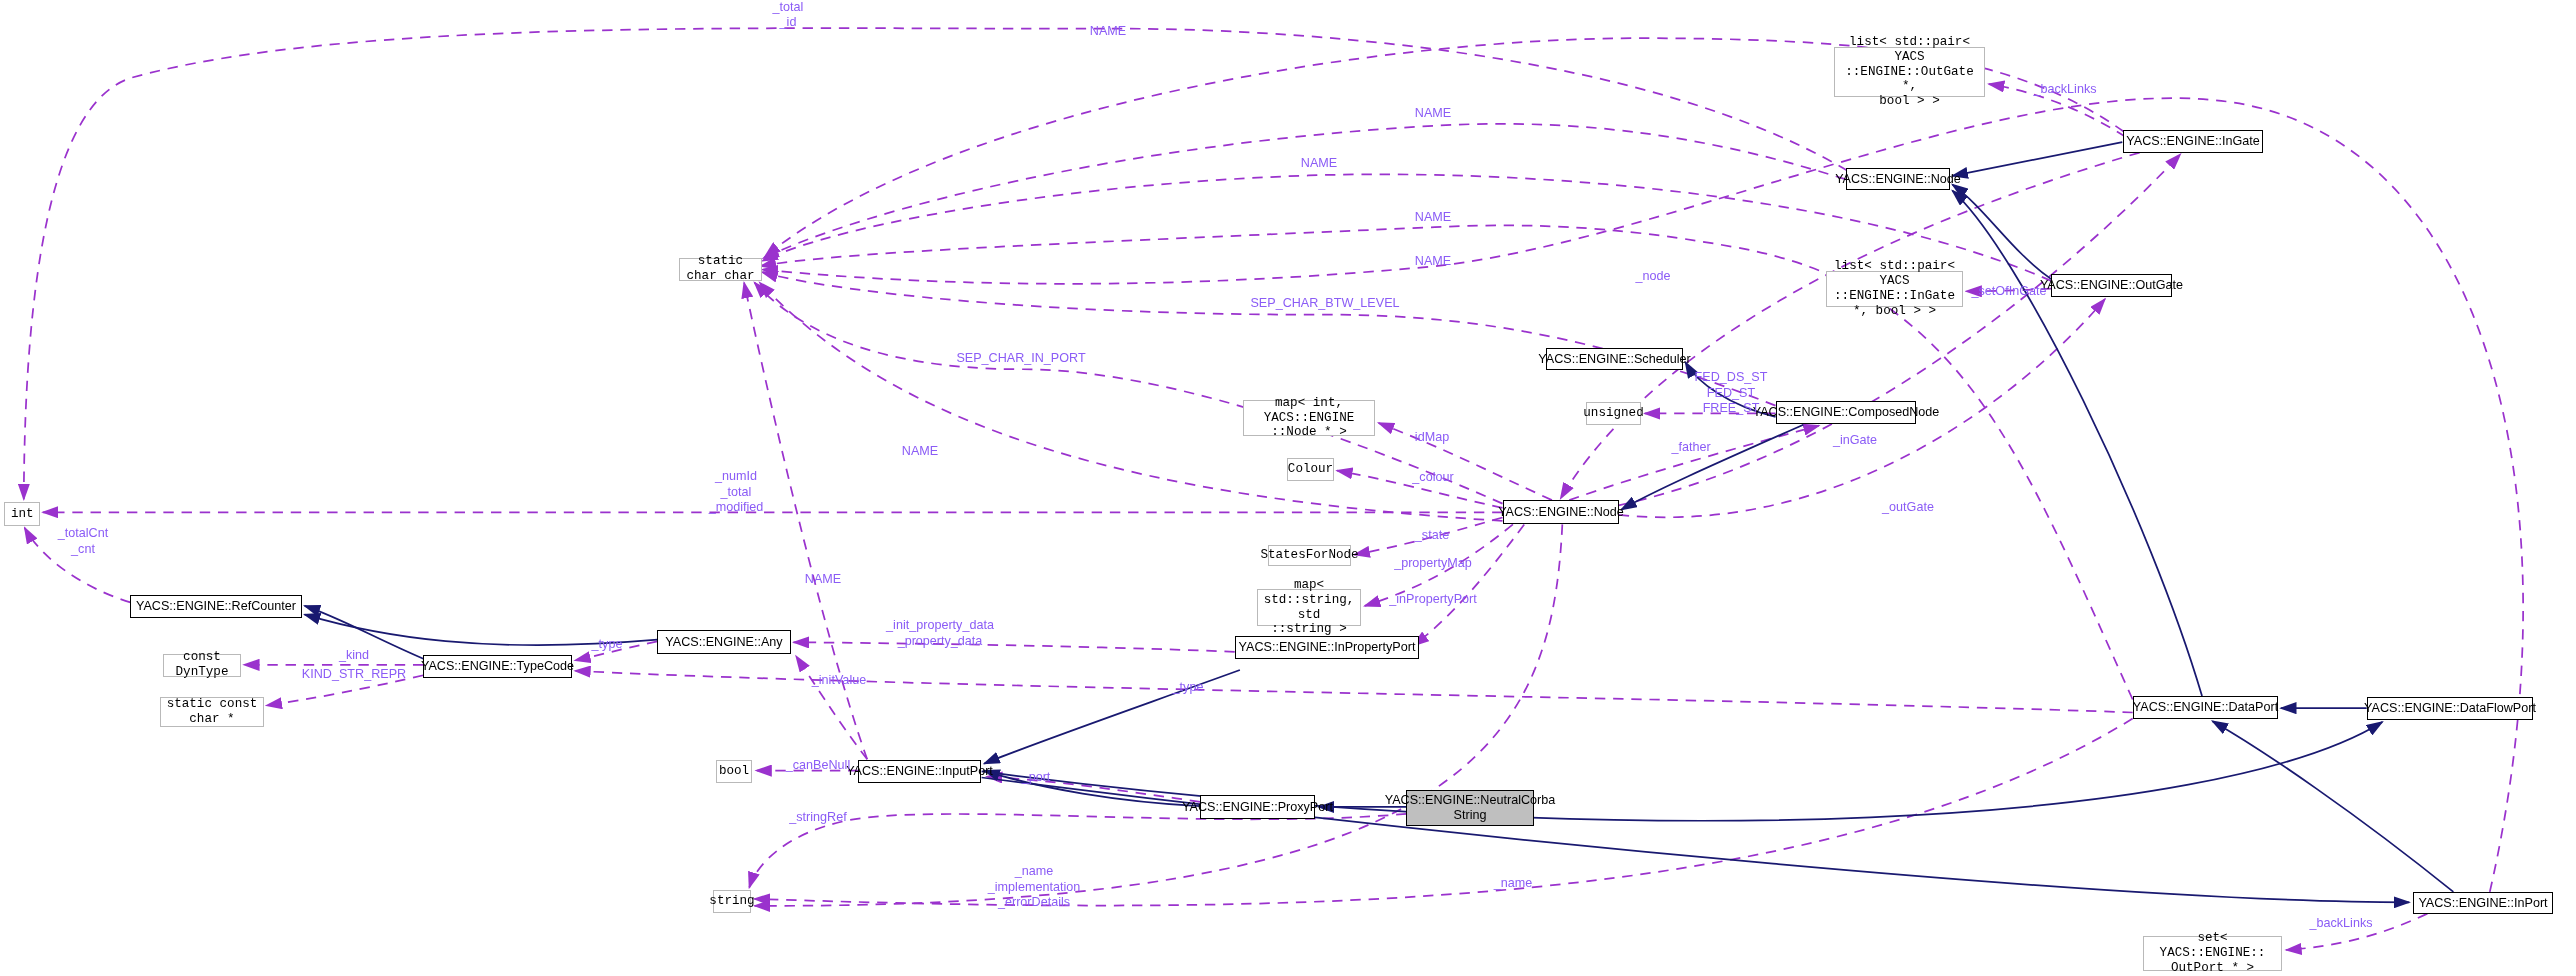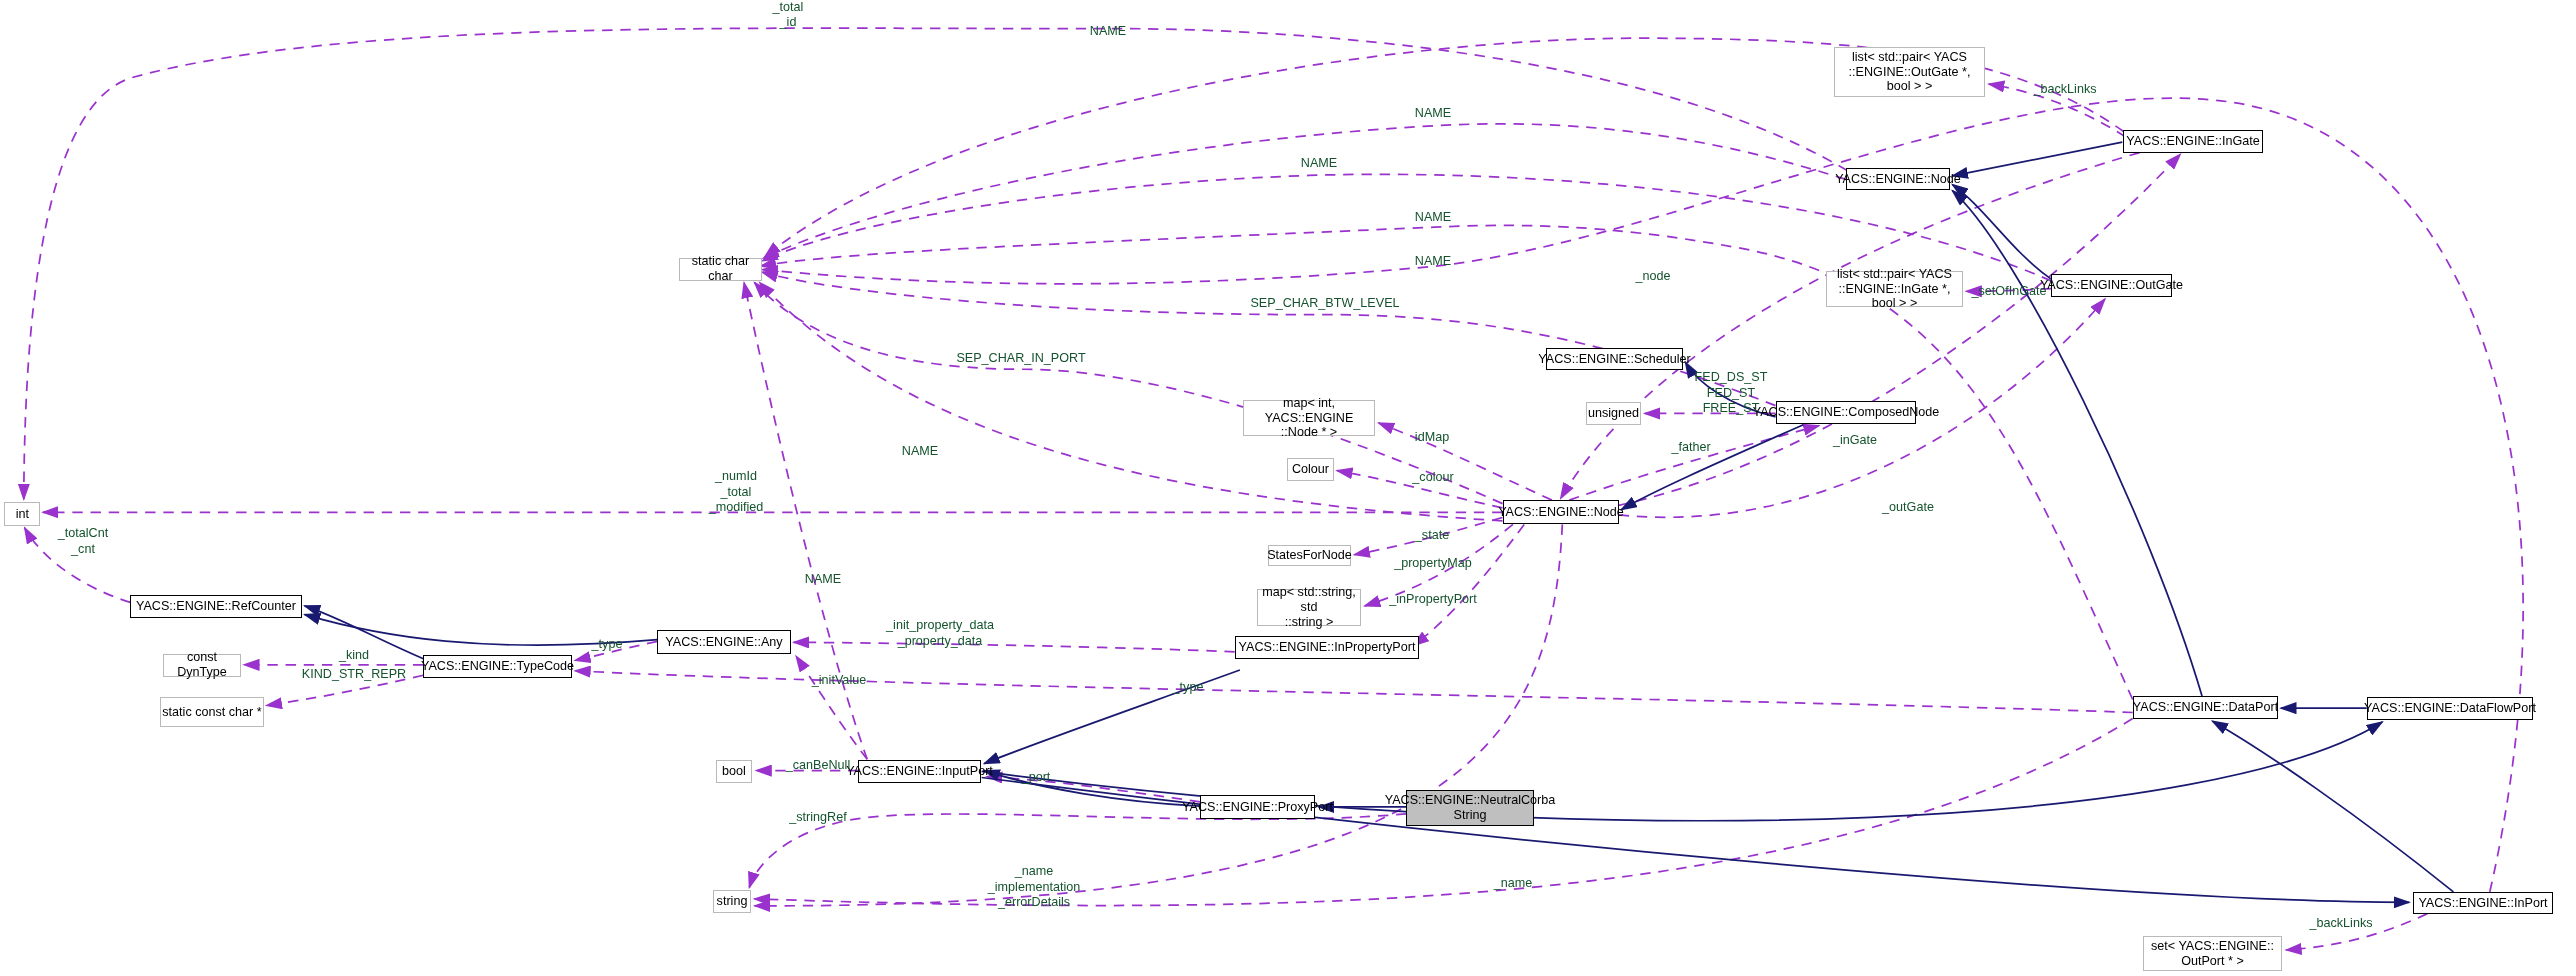--- a/index.html
+++ b/index.html
@@ -4,24 +4,24 @@
 <style>
   html,body{margin:0;padding:0;background:#ffffff;}
   #canvas{position:relative;width:2576px;height:976px;background:#ffffff;overflow:hidden;
           font-family:"Liberation Sans",sans-serif;}
   svg.edges{position:absolute;left:0;top:0;}
   .dash{fill:none;stroke:#9a32cd;stroke-width:2;stroke-dasharray:12 9;}
   .solid{fill:none;stroke:#191970;stroke-width:2;}
   .node{position:absolute;box-sizing:border-box;display:flex;align-items:center;justify-content:center;
         text-align:center;font-size:12.6px;line-height:1.18;color:#000;background:#ffffff;
         border:0.9px solid #000;white-space:pre-line;z-index:2;}
-  .node.ref{border-color:#b9b9b9;}
+  .node.ref{border-color:#b9b9b9;font-family:Liberation Mono, monospace;}
   .node.focus{background:#bfbfbf;border-color:#000;}
   .elabel{position:absolute;transform:translate(-50%,-50%);font-size:12.6px;line-height:1.25;
-          color:#14532d;text-align:center;white-space:pre-line;z-index:3;}
+          color:#8b5cf6;text-align:center;white-space:pre-line;z-index:3;}
 </style>
 </head>
 <body>
 
 <div id="canvas">
 
   <svg class="edges" width="2576" height="976" viewBox="0 0 2971 1126">
     <defs>
       <marker id="ap" markerUnits="userSpaceOnUse" markerWidth="20" markerHeight="14" refX="18" refY="7" orient="auto">
           <path d="M0,0 L20,7 L0,14 z" fill="#9a32cd"></path>

